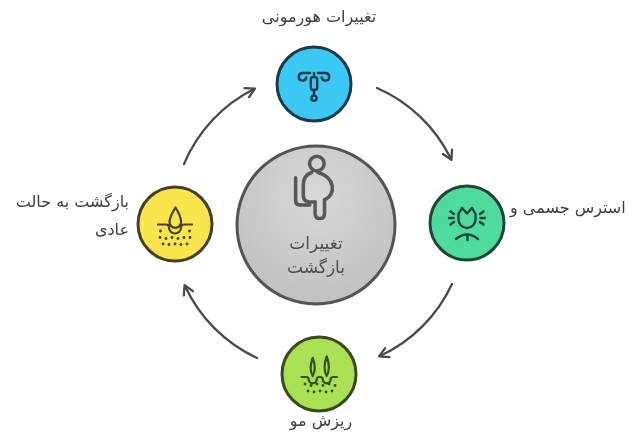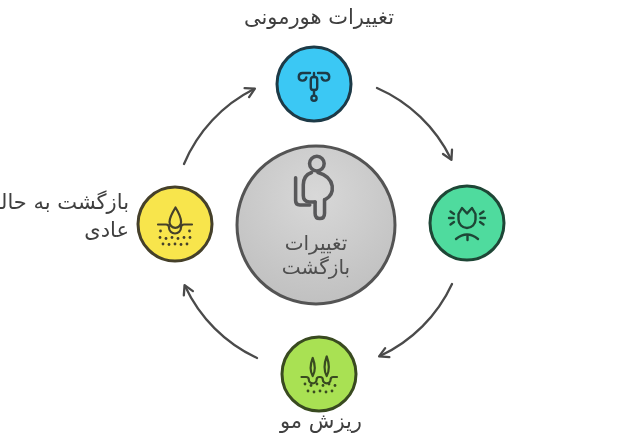--- a/index.html
+++ b/index.html
@@ -7,31 +7,31 @@
     position:relative;
     width:628px;height:445px;
     background:var(--background,#fff);
     font-family:"DejaVu Sans",sans-serif;
     overflow:hidden;
   }
   .diagram-svg{position:absolute;left:0;top:0;}
   .label{
     position:absolute;
     color:var(--label-text,#3f3f3f);
-    font-size:21px;
+    font-size:16px;
     direction:rtl;
     white-space:nowrap;
   }
   .label-top,.label-bottom{transform:translateX(-50%);text-align:center;line-height:20px;}
   .label-right{text-align:left;line-height:27px;direction:rtl;}
   .label-left{text-align:right;line-height:28px;direction:rtl;}
   .label-center{
     transform:translateX(-50%);
     text-align:center;
-    font-size:20px;
+    font-size:17px;
     line-height:24px;
     color:var(--center-text,#4e4e4e);
   }
   .label span{display:block;}
   .label-top{left:319px;top:7px;}
   .label-right{left:510px;top:194px;}
   .label-left{right:499px;top:188px;}
   .label-bottom{left:321px;top:411px;}
   .label-center{left:316px;top:231px;}
 </style>
@@ -139,20 +139,21 @@
         </g>
       </g>
     </g>
   </svg>
 
   <div class="label label-top" dir="rtl">
     <span>تغییرات هورمونی</span>
   </div>
 
   <div class="label label-right" dir="rtl">
+    <span>استرس جسمی و</span>
   </div>
 
   <div class="label label-left" dir="rtl">
     <span>بازگشت به حالت</span>
     <span>عادی</span>
   </div>
 
   <div class="label label-bottom" dir="rtl">
     <span>ریزش مو</span>
   </div>

